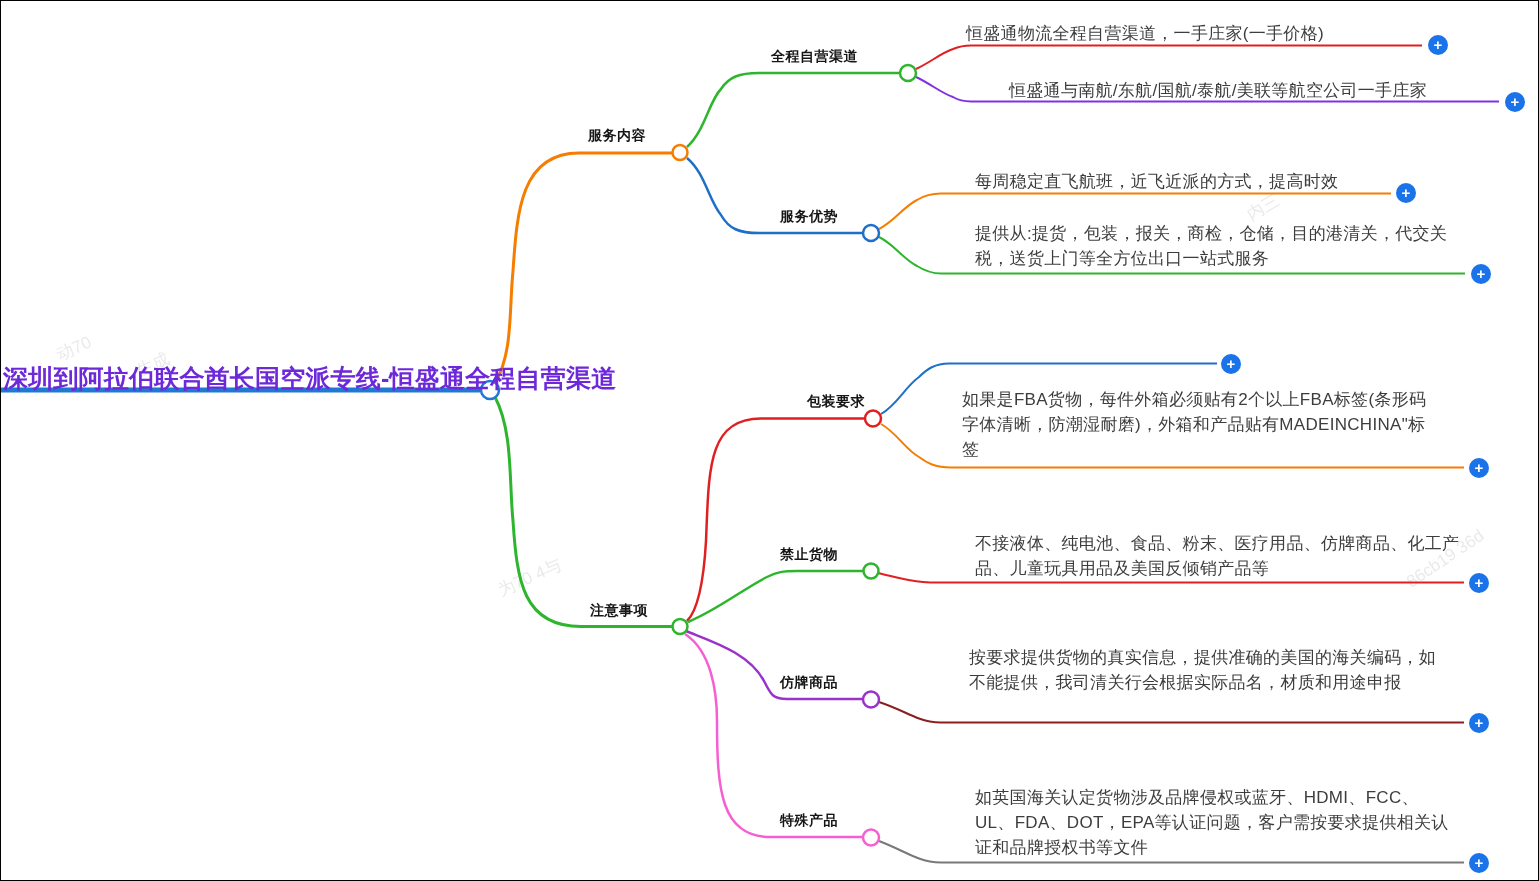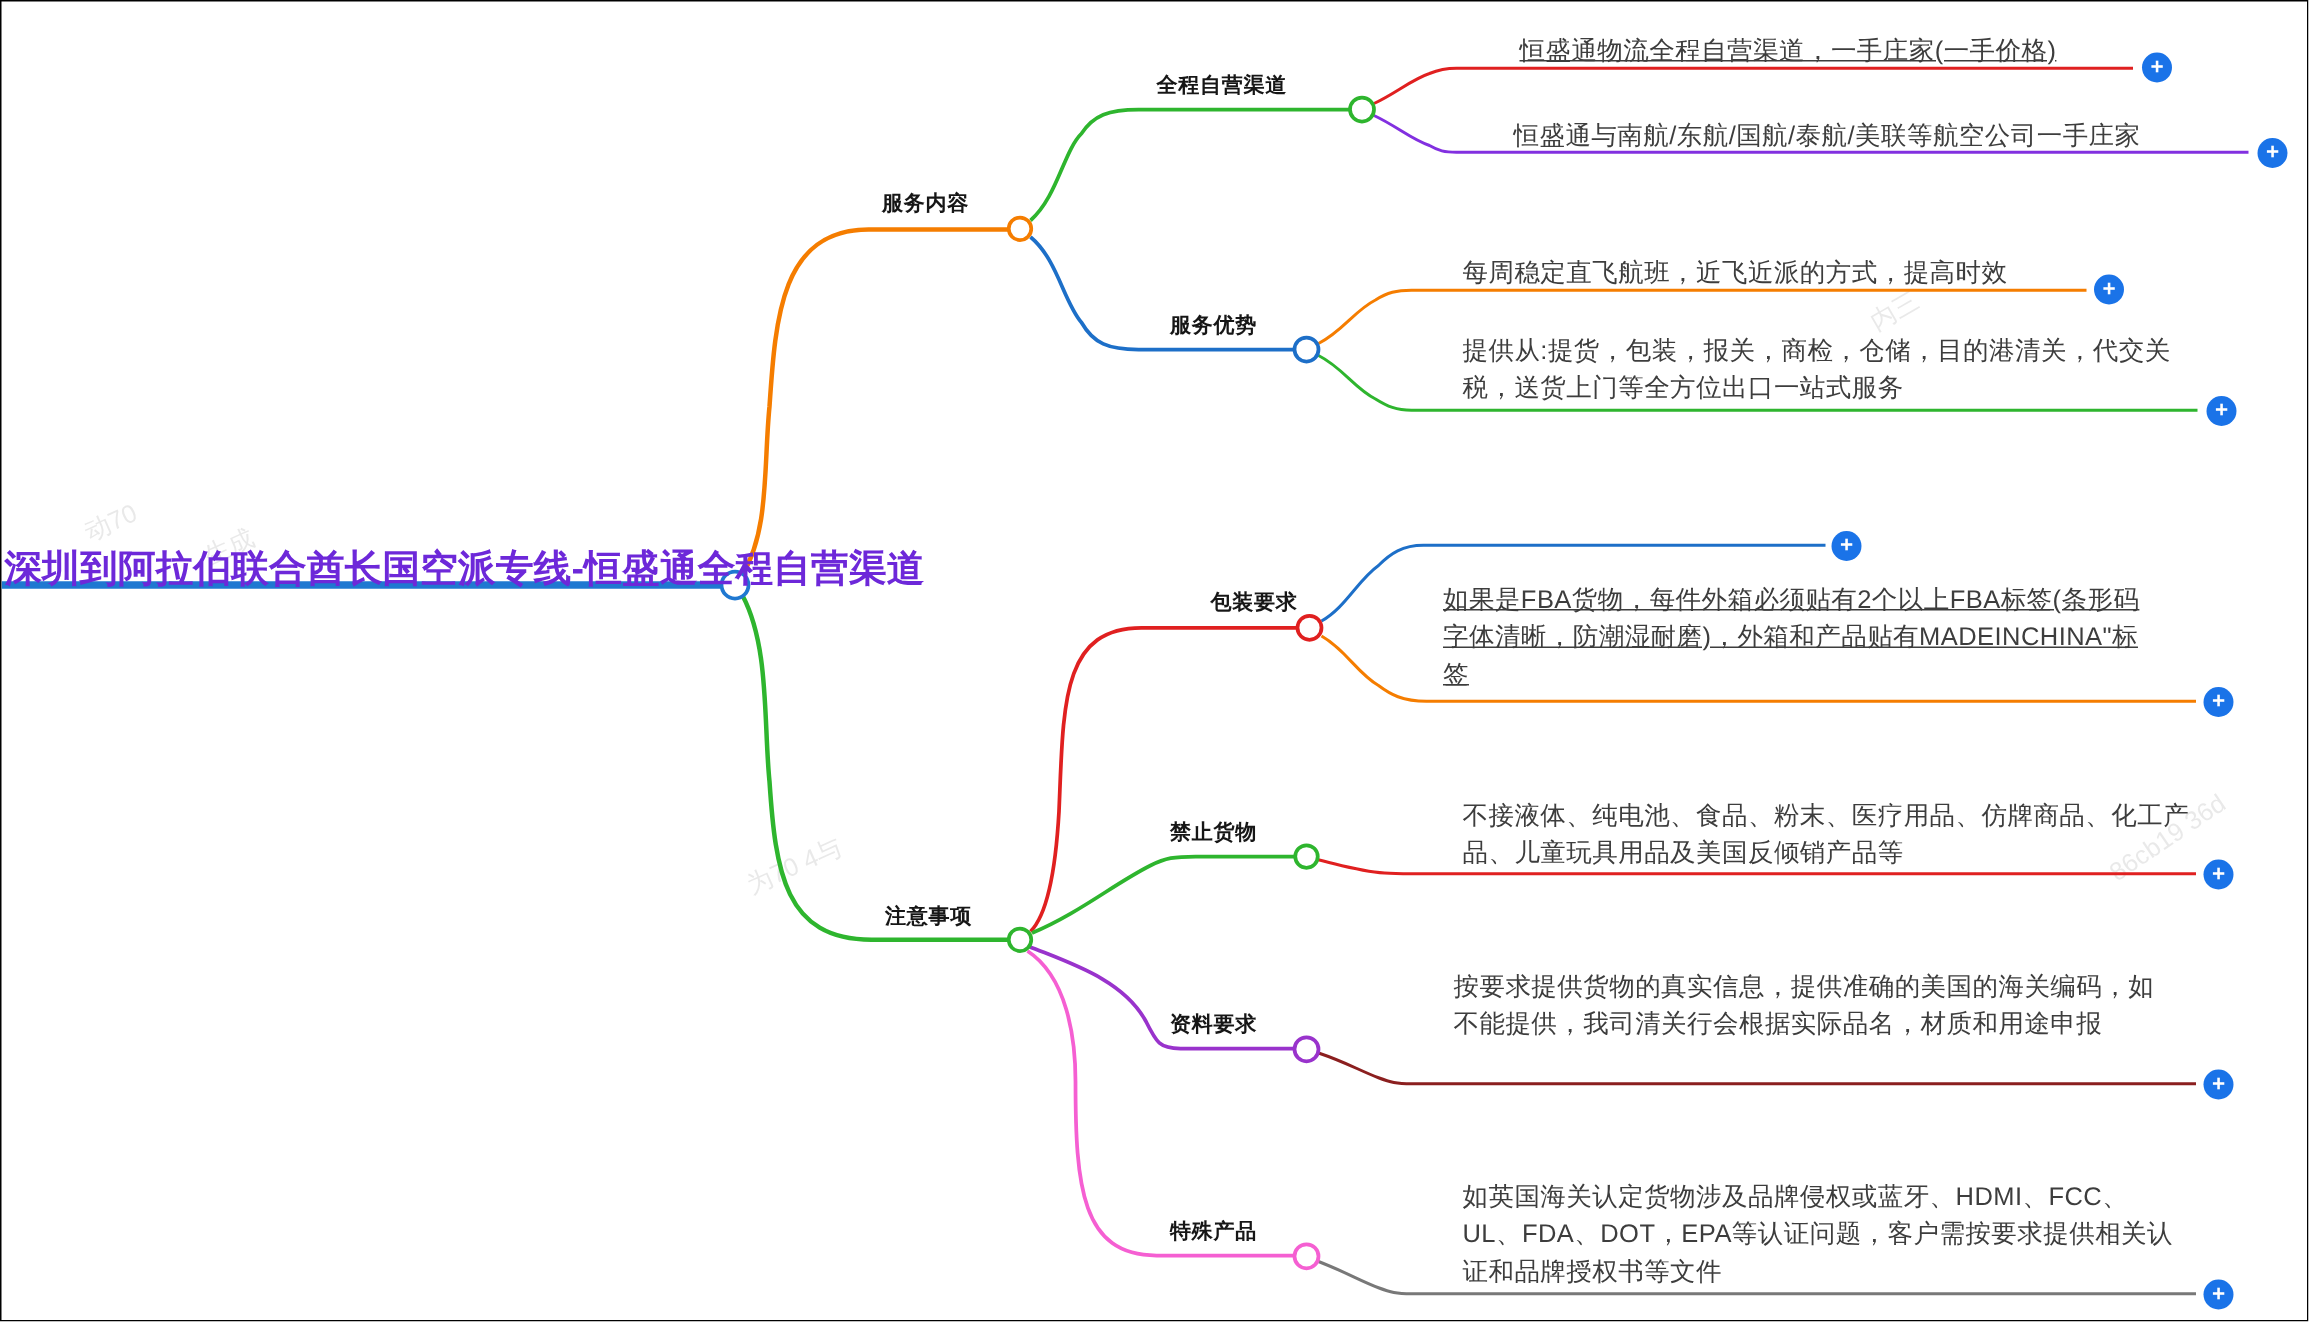--- a/index.html
+++ b/index.html
@@ -100,28 +100,28 @@
 
   <div class="root-label">深圳到阿拉伯联合酋长国空派专线-恒盛通全程自营渠道</div>
 
   <div class="node-label" style="left:587px;top:126px;">服务内容</div>
   <div class="node-label" style="left:589px;top:601px;">注意事项</div>
 
   <div class="node-label" style="left:770px;top:47px;">全程自营渠道</div>
   <div class="node-label" style="left:779px;top:207px;">服务优势</div>
   <div class="node-label" style="left:806px;top:392px;">包装要求</div>
   <div class="node-label" style="left:779px;top:545px;">禁止货物</div>
-  <div class="node-label" style="left:779px;top:673px;">资料要求</div>
+  <div class="node-label" style="left:779px;top:673px;">仿牌商品</div>
   <div class="node-label" style="left:779px;top:811px;">特殊产品</div>
 
-  <div class="leaf-text nowrap" style="left:1012px;top:20px;text-decoration:underline;">恒盛通物流全程自营渠道，一手庄家(一手价格)</div>
+  <div class="leaf-text nowrap" style="left:965px;top:20px;">恒盛通物流全程自营渠道，一手庄家(一手价格)</div>
   <div class="leaf-text nowrap" style="left:974px;top:168px;">每周稳定直飞航班，近飞近派的方式，提高时效</div>
   <div class="leaf-text nowrap" style="left:1008px;top:77px;">恒盛通与南航/东航/国航/泰航/美联等航空公司一手庄家</div>
   <div class="leaf-text" style="left:974px;top:220px;width:475px;">提供从:提货，包装，报关，商检，仓储，目的港清关，代交关税，送货上门等全方位出口一站式服务</div>
-  <div class="leaf-text" style="left:961px;top:386px;width:478px;text-decoration:underline;">如果是FBA货物，每件外箱必须贴有2个以上FBA标签(条形码字体清晰，防潮湿耐磨)，外箱和产品贴有MADEINCHINA"标签</div>
+  <div class="leaf-text" style="left:961px;top:386px;width:478px;">如果是FBA货物，每件外箱必须贴有2个以上FBA标签(条形码字体清晰，防潮湿耐磨)，外箱和产品贴有MADEINCHINA"标签</div>
   <div class="leaf-text" style="left:974px;top:530px;width:488px;">不接液体、纯电池、食品、粉末、医疗用品、仿牌商品、化工产品、儿童玩具用品及美国反倾销产品等</div>
   <div class="leaf-text" style="left:968px;top:644px;width:474px;">按要求提供货物的真实信息，提供准确的美国的海关编码，如不能提供，我司清关行会根据实际品名，材质和用途申报</div>
   <div class="leaf-text" style="left:974px;top:784px;width:482px;">如英国海关认定货物涉及品牌侵权或蓝牙、HDMI、FCC、UL、FDA、DOT，EPA等认证问题，客户需按要求提供相关认证和品牌授权书等文件</div>
 
   <div class="plus" style="left: 1437px; top: 44px; background: rgb(26, 115, 232);">+</div>
   <div class="plus" style="left: 1514px; top: 101px; background: rgb(26, 115, 232);">+</div>
   <div class="plus" style="left: 1405px; top: 192px; background: rgb(26, 115, 232);">+</div>
   <div class="plus" style="left: 1480px; top: 273px; background: rgb(26, 115, 232);">+</div>
   <div class="plus" style="left: 1230px; top: 363px; background: rgb(26, 115, 232);">+</div>
   <div class="plus" style="left: 1478px; top: 467px; background: rgb(26, 115, 232);">+</div>

